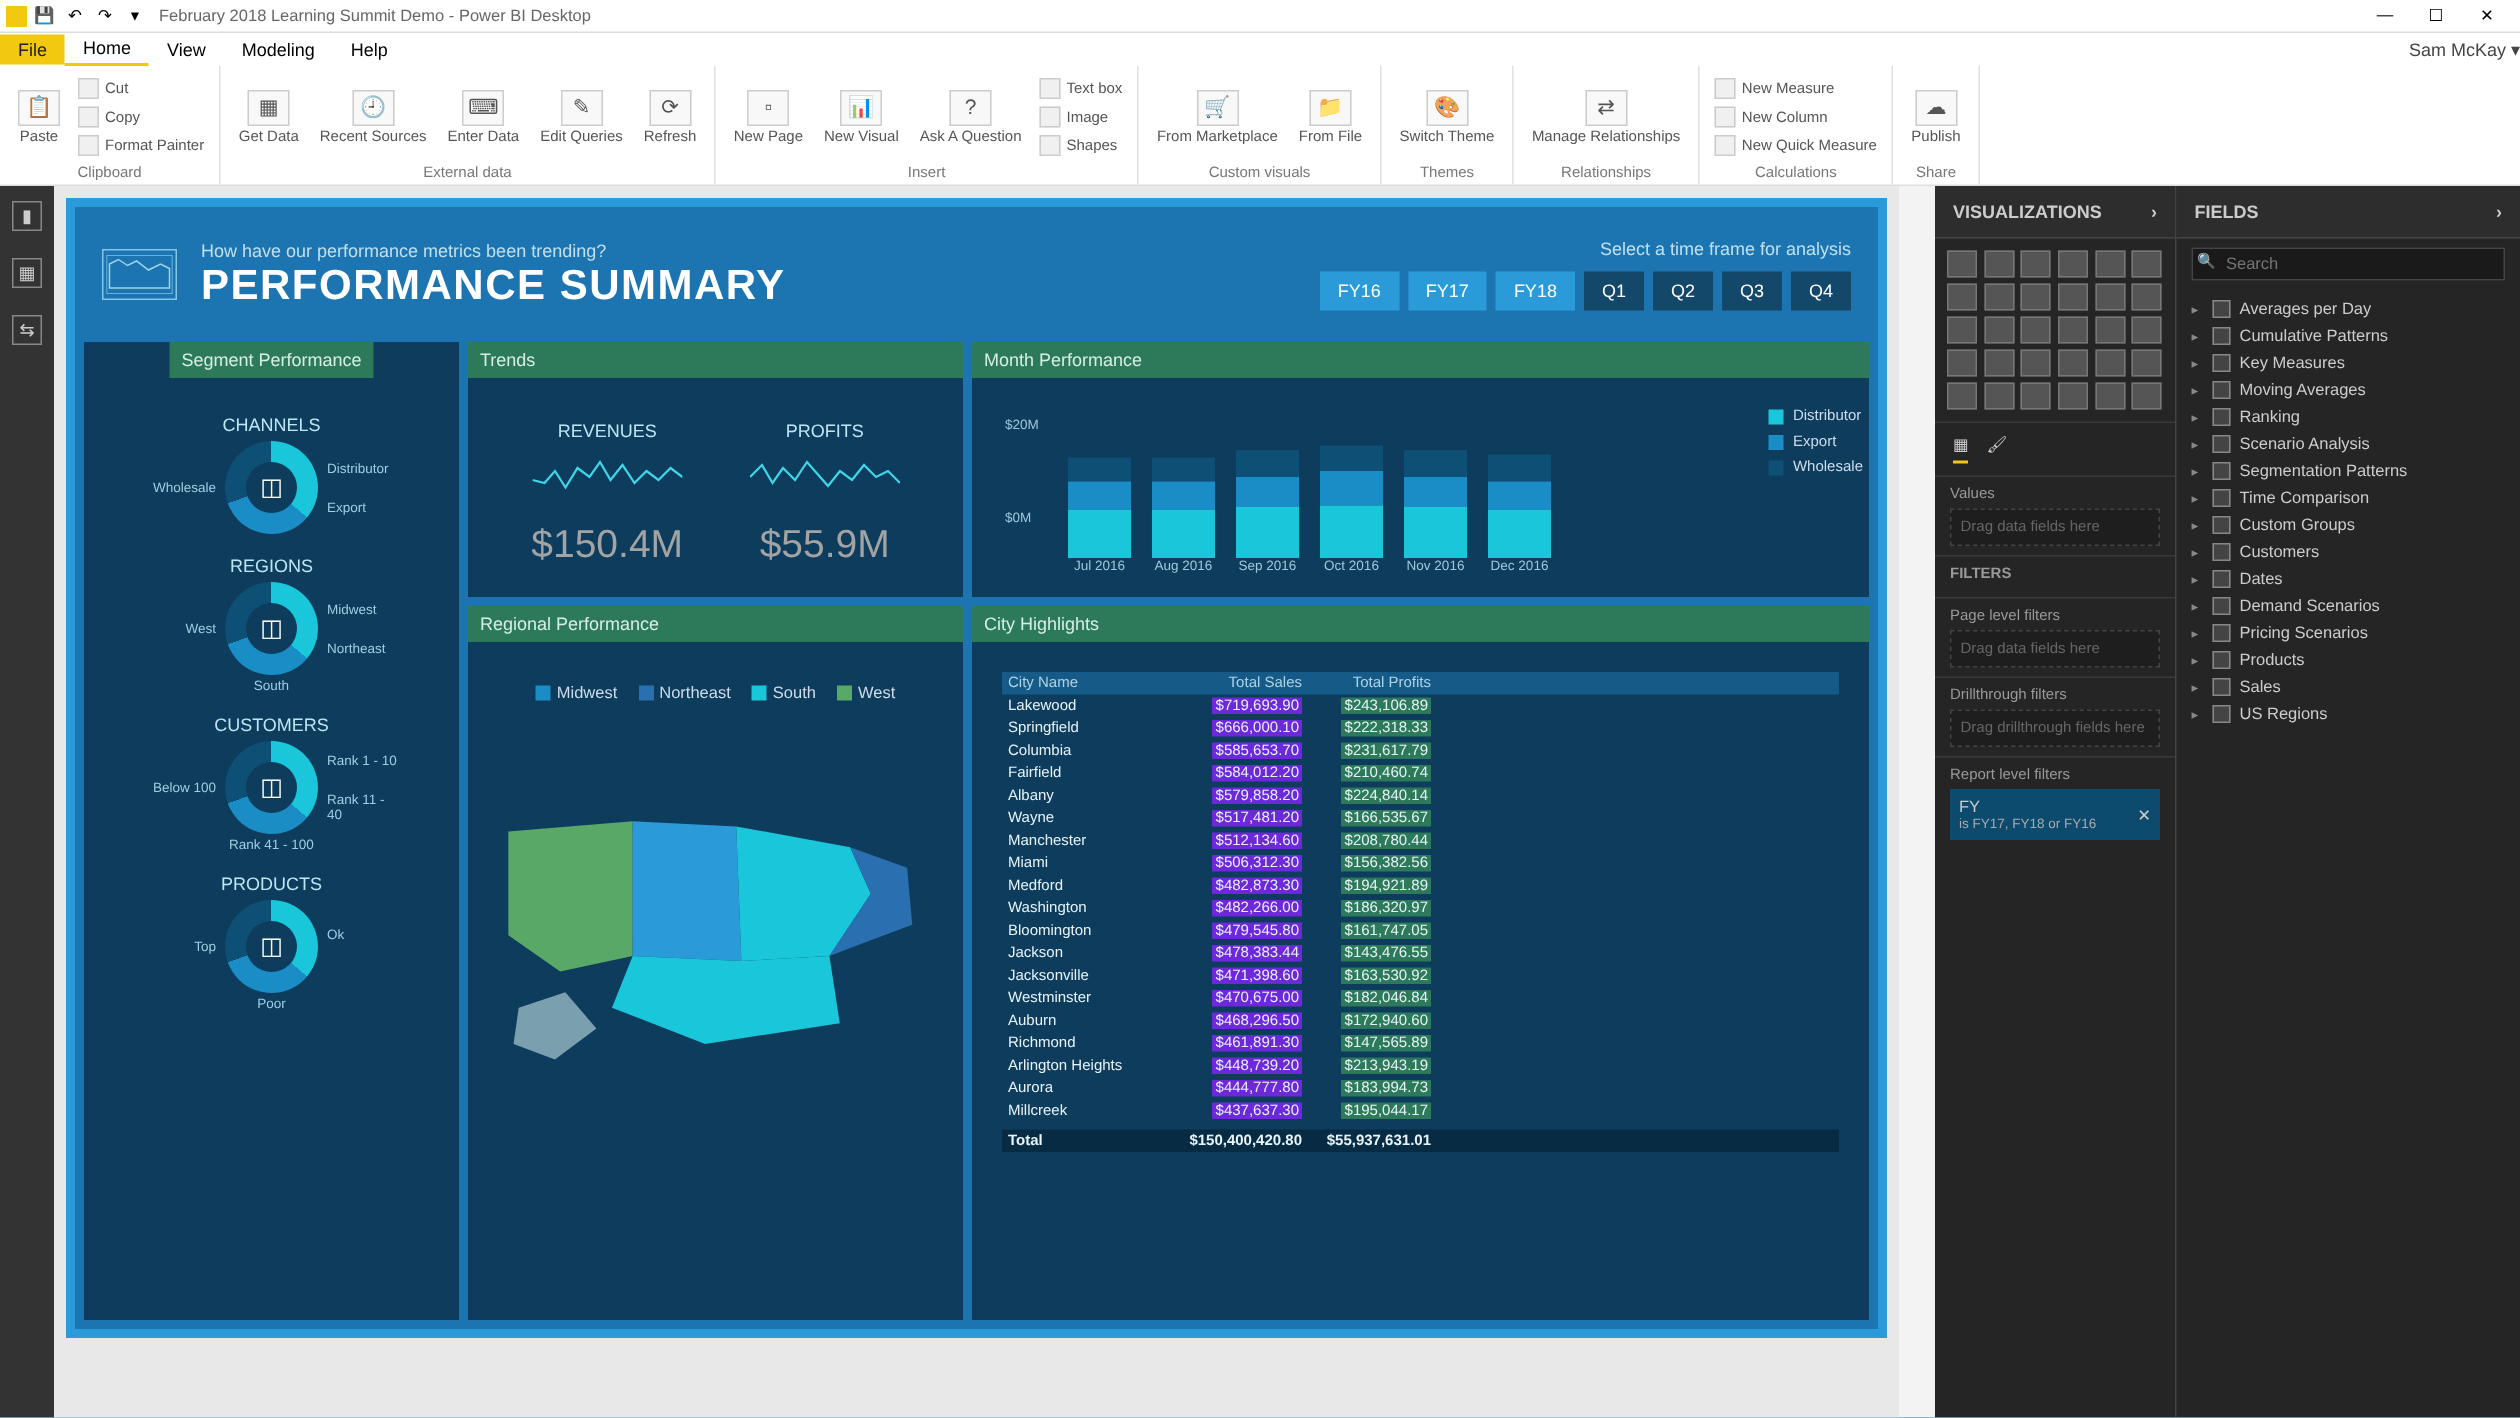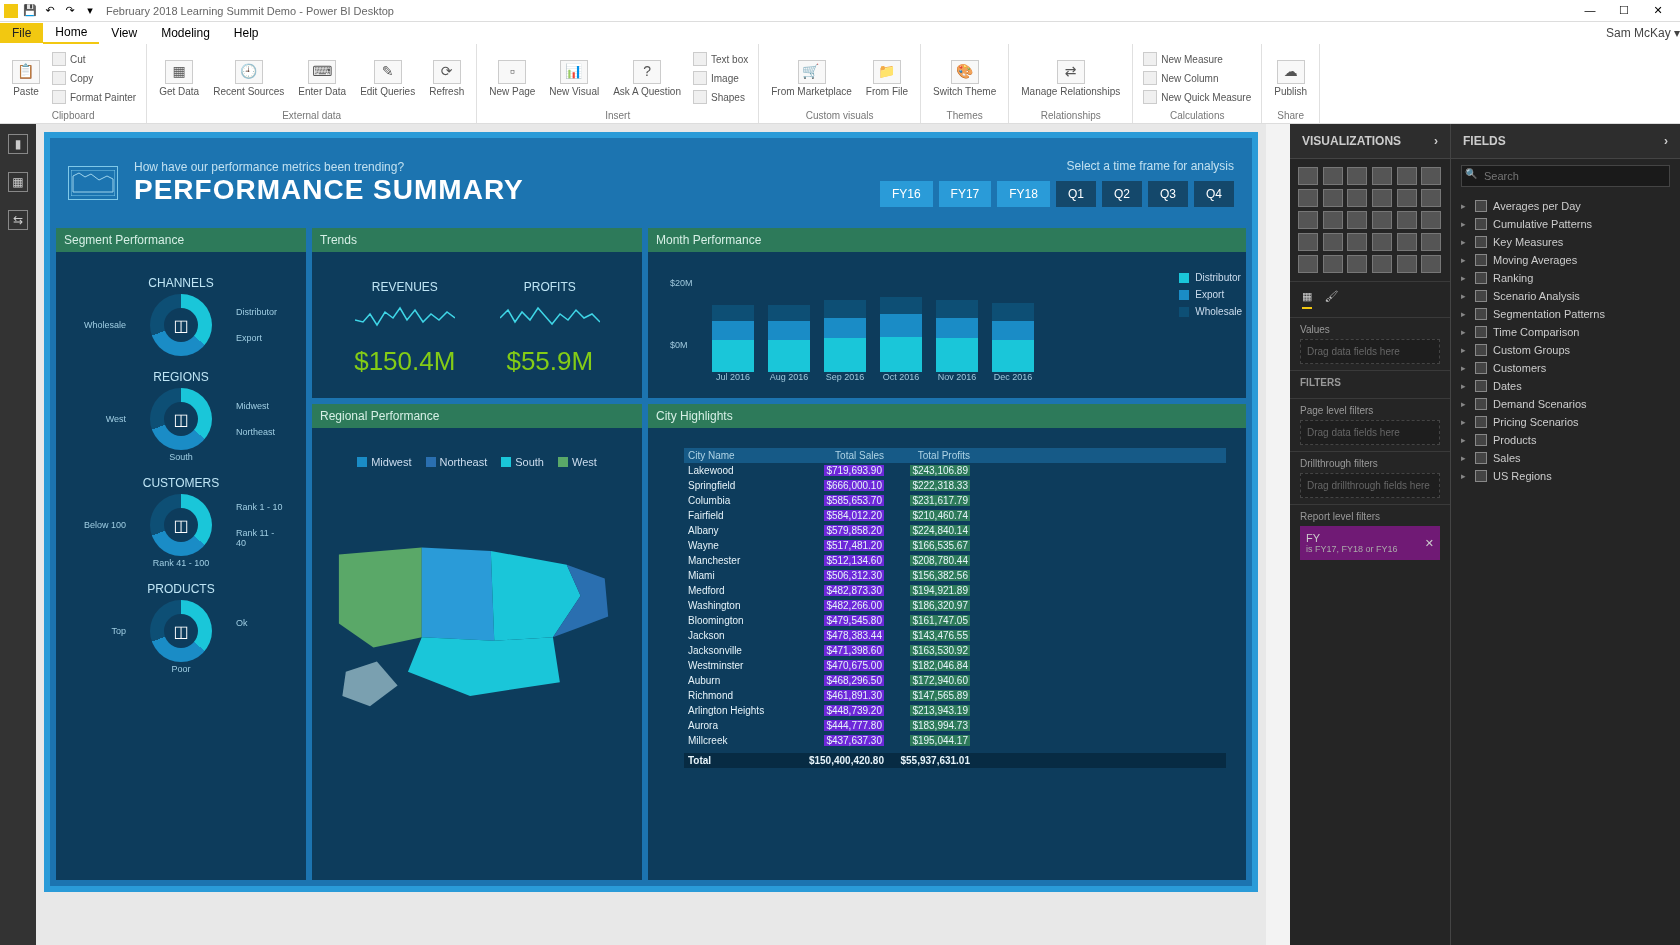--- a/index.html
+++ b/index.html
@@ -48,34 +48,34 @@
 .report-header .slicer-area { margin-left: auto; text-align: right; }
 .report-header .slicer-area .lbl { font-size: 12px; color: #c0e0f0; margin-bottom: 8px; display: block; }
 .report-header .slicer-area .btns { display: flex; gap: 6px; }
 .report-header .slicer-area .btns span { padding: 6px 12px; background: #2a9bd8; color: #fff; font-size: 12px; cursor: pointer; }
 .report-header .slicer-area .btns span.dim { background: #14486b; }
 
 .panel { background: #0d3c5c; display: flex; flex-direction: column; }
 .panel .ph { background: #2d7a5a; color: #d6efe5; font-size: 12px; padding: 5px 8px; }
 .panel .pbody { flex: 1; padding: 20px; color: #cde; font-size: 11px; position: relative; overflow: hidden; }
 
-.segment { grid-row: 2 / 4; }
+.segment { grid-row: 2 / 4; align-items: center; }
 .donuts { display: flex; flex-direction: column; gap: 14px; padding: 4px 0; }
 .donutblk { text-align: center; }
 .donutblk .dlabel { color: #bfe5f5; font-size: 12px; margin-bottom: 4px; }
 .donut { width: 62px; height: 62px; border-radius: 50%; margin: 0 auto; position: relative; background: conic-gradient(#1ac6d9 0 130deg,#1a8cc6 130deg 250deg,#0d4f75 250deg 360deg); }
 .donut::after { content: ''; position: absolute; inset: 14px; background: #0d3c5c; border-radius: 50%; }
 .donut .dicon { position: absolute; inset: 0; display: flex; align-items: center; justify-content: center; color: #fff; z-index: 1; font-size: 16px; }
 
 .trends { }
 .trends .trendrow { display: flex; justify-content: space-around; padding: 8px 0; }
 .trendcol { text-align: center; color: #bfe5f5; }
 .trendcol .tl { font-size: 12px; margin-bottom: 6px; }
 .trendcol .spark { width: 100px; height: 34px; margin: 0 auto 10px; }
-.trendcol .tv { font-size: 26px; color: #84cc16; font-weight: 500; }
+.trendcol .tv { font-size: 26px; color: #a3a3a3; font-weight: 500; }
 
 .monthperf { }
 .barchart { display: flex; align-items: flex-end; height: 100px; gap: 14px; padding-left: 44px; padding-top: 6px; position: relative; }
 .barchart .ylab { position: absolute; left: 2px; font-size: 9px; color: #a0c8dc; }
 .barchart .ylab.top { top: 6px; }
 .barchart .ylab.bot { bottom: 22px; }
 .bar { width: 42px; display: flex; flex-direction: column-reverse; height: 80px; }
 .bar .s1 { background: #1ac6d9; }
 .bar .s2 { background: #1a8cc6; }
 .bar .s3 { background: #0d4f75; }
@@ -86,41 +86,41 @@
 .legend .sw { width: 10px; height: 10px; }
 
 .regional { grid-column: 2 / 3; }
 .regional .maplegend { display: flex; gap: 14px; justify-content: center; margin: 8px 0 12px; font-size: 11px; color: #cde; }
 .regional .maplegend span { display: flex; align-items: center; gap: 4px; }
 .regional .maplegend .sw { width: 10px; height: 10px; display: inline-block; }
 .mapbox { width: 100%; height: 280px; position: relative; }
 
 .highlights { grid-column: 3 / 4; }
 .htable { font-size: 10px; color: #e6f3f9; }
-.htable .hrow { display: flex; padding: 2px 4px; margin-left: 16px; }
+.htable .hrow { display: flex; padding: 2px 4px; }
 .htable .hrow.head { background: #165a87; color: #aed3e5; font-size: 10px; }
 .htable .hrow.foot { background: #072b43; font-weight: 600; }
 .htable .c1 { width: 110px; }
 .htable .c2 { width: 86px; text-align: right; }
 .htable .c3 { width: 86px; text-align: right; }
 .htable .c2 span, .htable .c3 span { display:inline-block; background:#6d28d9; padding:0 2px; }
 .htable .c3 span { background:#2d7a5a; }
 .htable .scroll { height: 290px; overflow-y: auto; }
 
 
 .rpanes { width: 390px; display: flex; margin-left: 24px; }
 .vizpane { width: 160px; background: #252525; color: #ccc; font-size: 11px; display: flex; flex-direction: column; }
 .fieldpane { flex: 1; background: #252525; color: #ccc; font-size: 11px; border-left: 1px solid #444; display: flex; flex-direction: column; }
 .paneh { padding: 10px 12px; font-size: 12px; font-weight: 600; display: flex; align-items: center; justify-content: space-between; border-bottom: 1px solid #444; background: #2d2d2d;}
 .vizgrid { display: grid; grid-template-columns: repeat(6, 1fr); gap: 4px; padding: 8px; }
 .vizgrid .vtile { width: 20px; height: 18px; background: #555; border: 1px solid #777; cursor: pointer; }
 .well { padding: 6px 10px; border-top: 1px solid #3a3a3a; }
 .well .wl { color: #999; font-size: 10px; margin-bottom: 4px; }
 .well .drop { background: #1e1e1e; padding: 6px; color: #666; font-size: 10px; border: 1px dashed #444; }
-.filteritem { background: #701a75; padding: 6px; margin-top: 4px; display: flex; justify-content: space-between; align-items: center; }
+.filteritem { background: #0c4a6e; padding: 6px; margin-top: 4px; display: flex; justify-content: space-between; align-items: center; }
 .search { padding: 6px 10px; }
 .search input { width: 100%; background: #1a1a1a; border: 1px solid #444; color: #ccc; padding: 4px 6px 4px 22px; font-size: 11px; }
 .search { position: relative; }
 .search::before { content: '🔍'; position: absolute; left: 14px; top: 9px; font-size: 10px; color: #888; }
 .flist { padding: 4px 6px; overflow-y: auto; }
 .flist .fitem { display: flex; align-items: center; gap: 6px; padding: 3px 4px; cursor: pointer; }
 .flist .fitem::before { content: '▸'; color: #888; font-size: 9px; width: 8px; }
 .flist .fitem .fi { width: 12px; height: 12px; border: 1px solid #888; background: #444; }
 
 svg.sparkline { stroke: #3fd6e7; fill: none; stroke-width: 1.5; }

